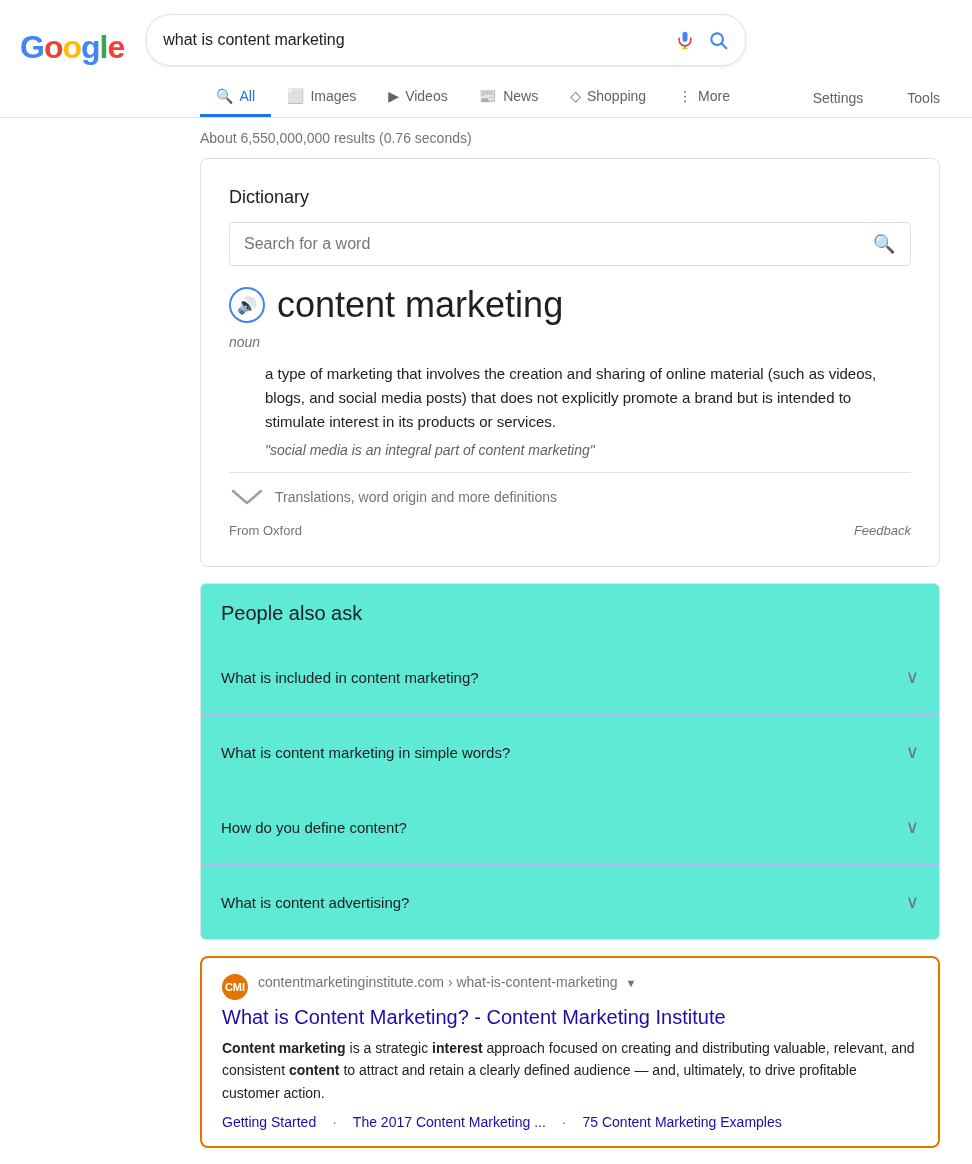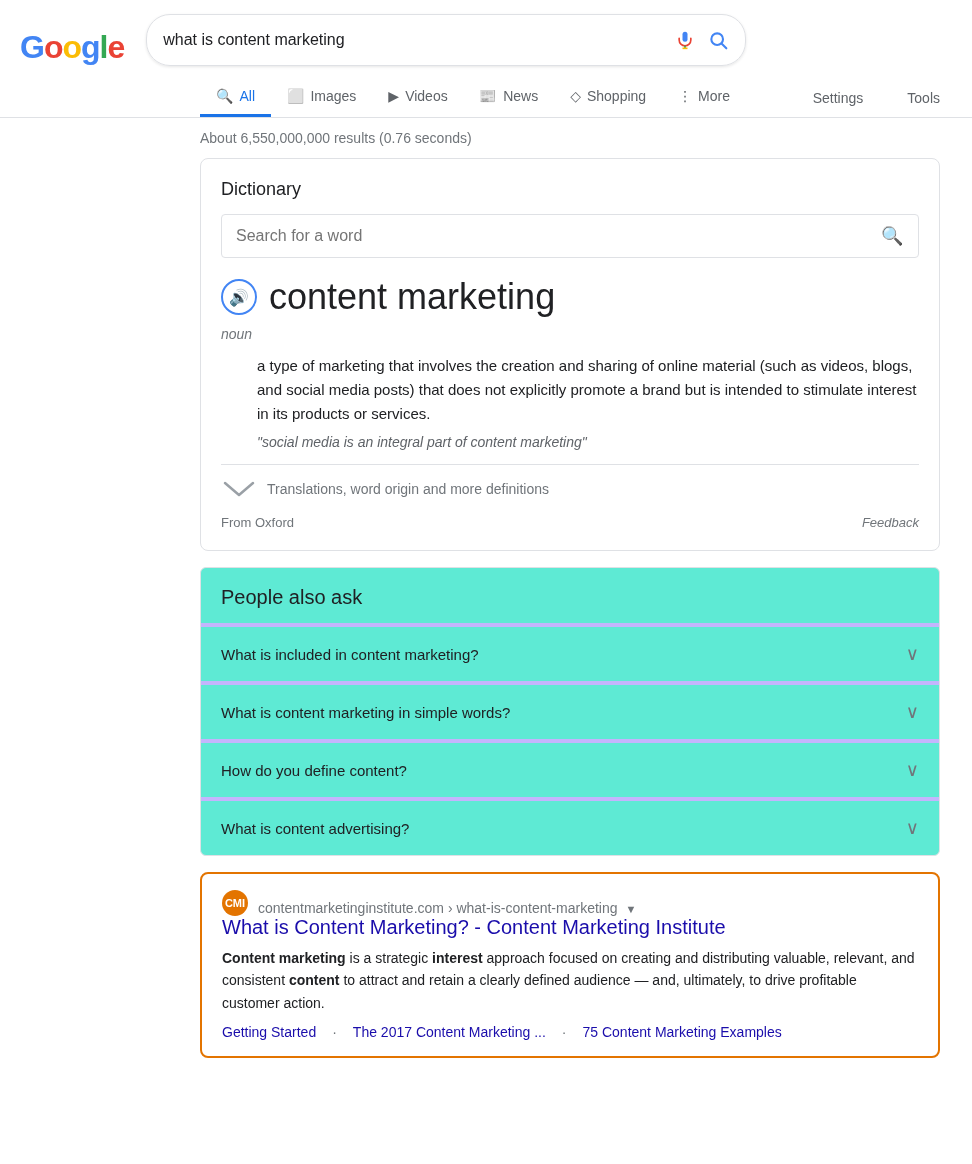--- a/index.html
+++ b/index.html
@@ -122,21 +122,21 @@
     
     .main-content {
       padding: 0 20px 20px 200px;
       max-width: 960px;
     }
 
     
     .card {
       border: 1px solid #dfe1e5;
       border-radius: 8px;
-      padding: 20px;
+      padding: 28px;
       margin-bottom: 16px;
       background: #fff;
     }
 
     .dictionary-label {
       font-size: 18px;
       color: #202124;
       margin-bottom: 14px;
     }
 
@@ -241,42 +241,43 @@
     }
     .paa-title {
       font-size: 20px;
       color: #202124;
       padding: 18px 20px 14px 20px;
     }
     .paa-item {
       display: flex;
       align-items: center;
       justify-content: space-between;
-      padding: 16px 20px;
-      border-top: 4px solid #c4b5fd;
+      padding: 26px 20px;
+      border-top: 1px solid #c4b5fd;
       cursor: pointer;
       font-size: 15px;
       color: #202124;
     }
     .paa-chevron {
       color: #70757a;
       font-size: 18px;
     }
 
     
     .result-card {
       border: 2px solid #E37400;
       border-radius: 8px;
       padding: 16px 20px;
       background: #fff;
     }
     .result-site-info {
       display: flex;
-      align-items: flex-end;
+      align-items: flex-start;
       gap: 10px;
+      margin-bottom: 6px;
     }
     .site-favicon {
       width: 26px;
       height: 26px;
       background: #E37400;
       border-radius: 50%;
       display: flex;
       align-items: center;
       justify-content: center;
       font-size: 11px;

